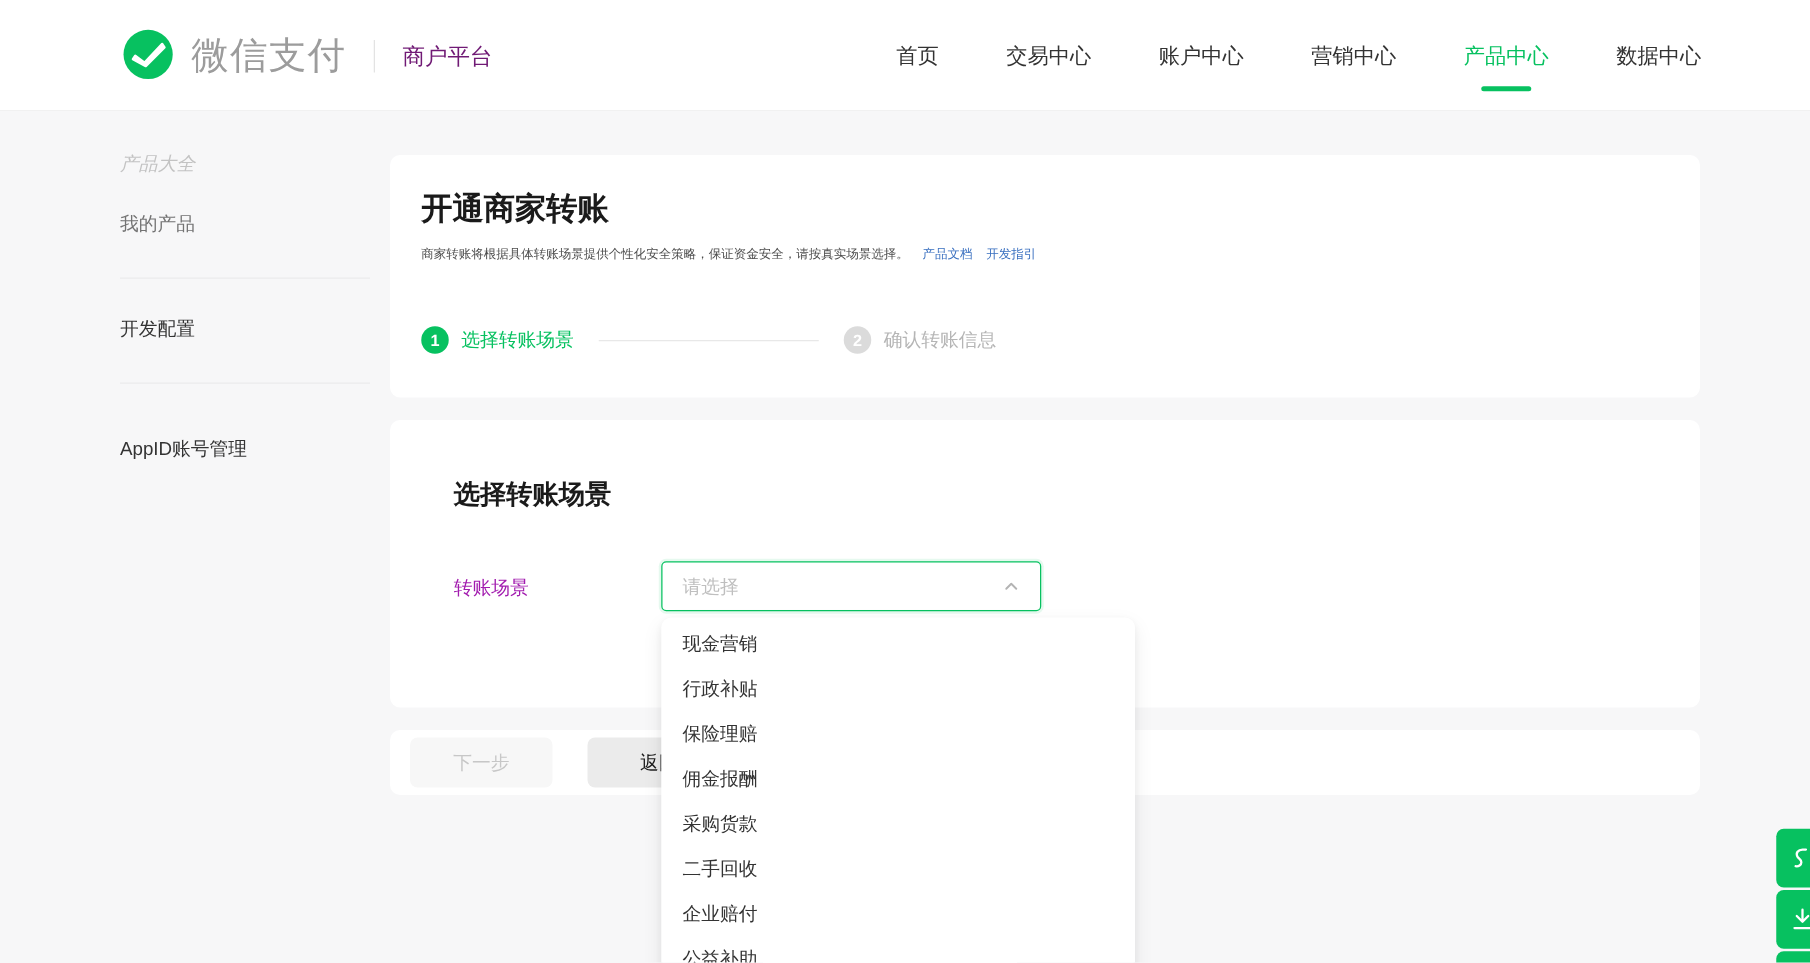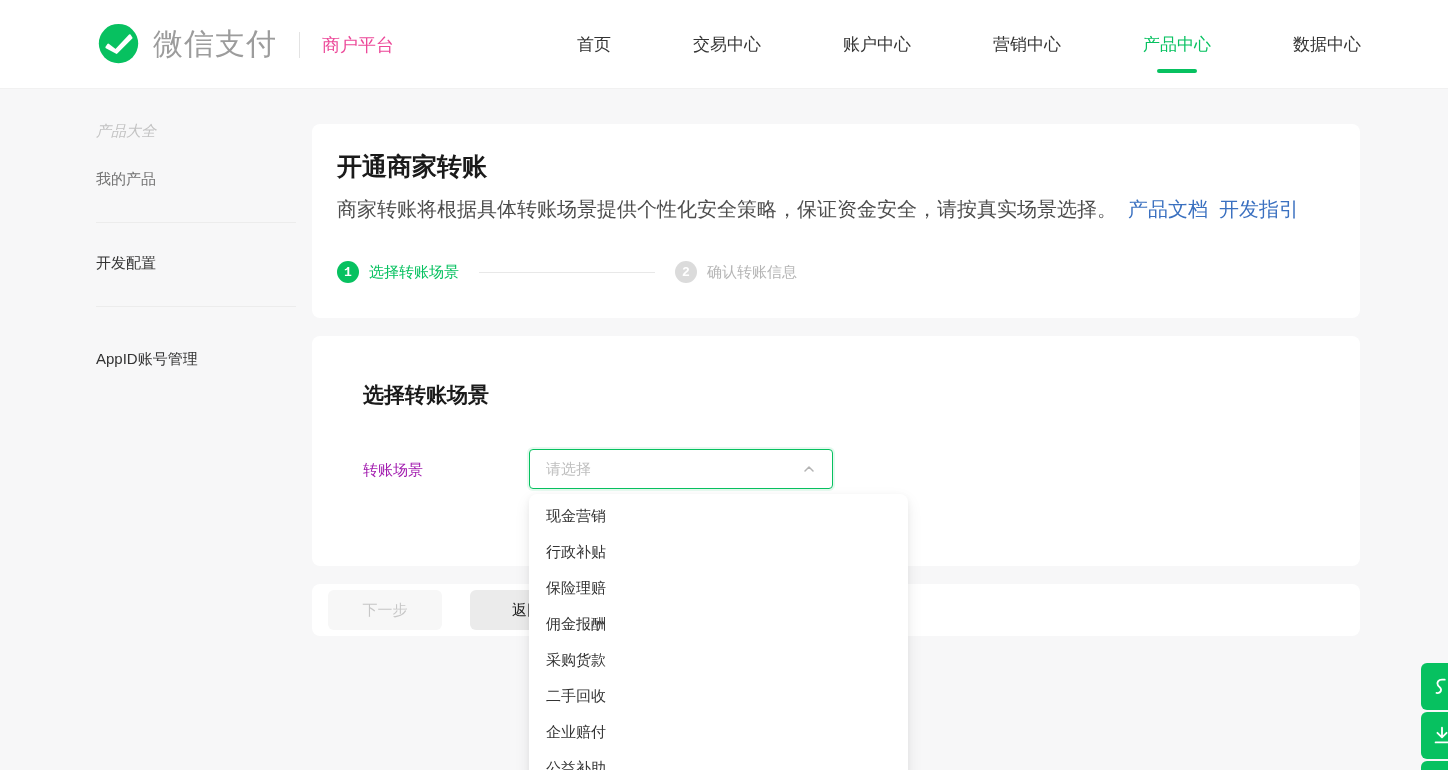--- a/index.html
+++ b/index.html
@@ -10,45 +10,45 @@
   }
   
   .header {
     position:absolute; left:0; top:0; width:1448px; height:89px;
     background:#fff; border-bottom:1px solid #f1f1f1; z-index:20;
   }
   .brand { position:absolute; left:96px; top:0; height:89px; display:flex; align-items:center;font-family:Liberation Mono, monospace; }
   .logo-svg { width:45px; height:45px; display:block; }
   .wordmark { font-size:30px; color:#9c9c9c; margin-left:12px; letter-spacing:1px; }
   .brand-divider { width:1px; height:26px; background:#e3e3e3; margin:0 22px; }
-  .portal { font-size:18px; color:#ec4899; font-weight:500; }
+  .portal { font-size:18px; color:#701a75; font-weight:500; }
   .topnav {
     position:absolute; right:87px; top:0; height:89px;
-    display:flex; align-items:center; gap:82px;
+    display:flex; align-items:center; gap:54px;
   }
   .nav-item {
     position:relative; font-size:17px; color:#333; height:89px;
     display:flex; align-items:center; cursor:pointer;
   }
   .nav-item.active { color:#07C160; }
   .nav-item.active::after {
     content:""; position:absolute; left:50%; transform:translateX(-50%);
     bottom:16px; width:40px; height:4px; border-radius:2px; background:#07C160;
   }
   
   .sidebar { position:absolute; left:96px; top:89px; width:200px; }
   .side-item { font-size:15px; color:#333; cursor:pointer; position:absolute; left:0; }
   .side-item.muted { color:#c3c3c3;font-style:italic; }
   .side-item.active { color:#737373; }
   .side-divider { position:absolute; left:0; width:200px; height:1px; background:#ececec; }
   
   .card { position:absolute; left:312px; width:1048px; background:#fff; border-radius:8px; }
-  .card1 { top:124px; height:194px;font-family:Liberation Mono, monospace; }
+  .card1 { top:124px; height:194px; }
   .page-title { position:absolute; left:25px; top:26px; font-size:25px; font-weight:700; color:#1a1a1a; }
-  .desc-row { position:absolute; left:25px; top:72px; font-size:20px; color:#4d4d4d; white-space:nowrap; }
+  .desc-row { position:absolute; left:25px; top:72px; font-size:10px; color:#4d4d4d; white-space:nowrap; }
   .desc-link { color:#3a70c0; text-decoration:none; margin-left:11px; cursor:pointer; }
   .steps { position:absolute; left:25px; top:137px; display:flex; align-items:center; }
   .step-circle {
     width:22px; height:22px; border-radius:50%; background:#07C160; color:#fff;
     font-size:13px; font-weight:700; display:flex; align-items:center; justify-content:center;
   }
   .step-circle.inactive { background:#dbdbdb; }
   .step-label { font-size:15px; color:#07C160; margin-left:10px; }
   .step-label.inactive { color:#b5b5b5; }
   .step-line { width:176px; height:1px; background:#e8e8e8; margin:0 20px; }

